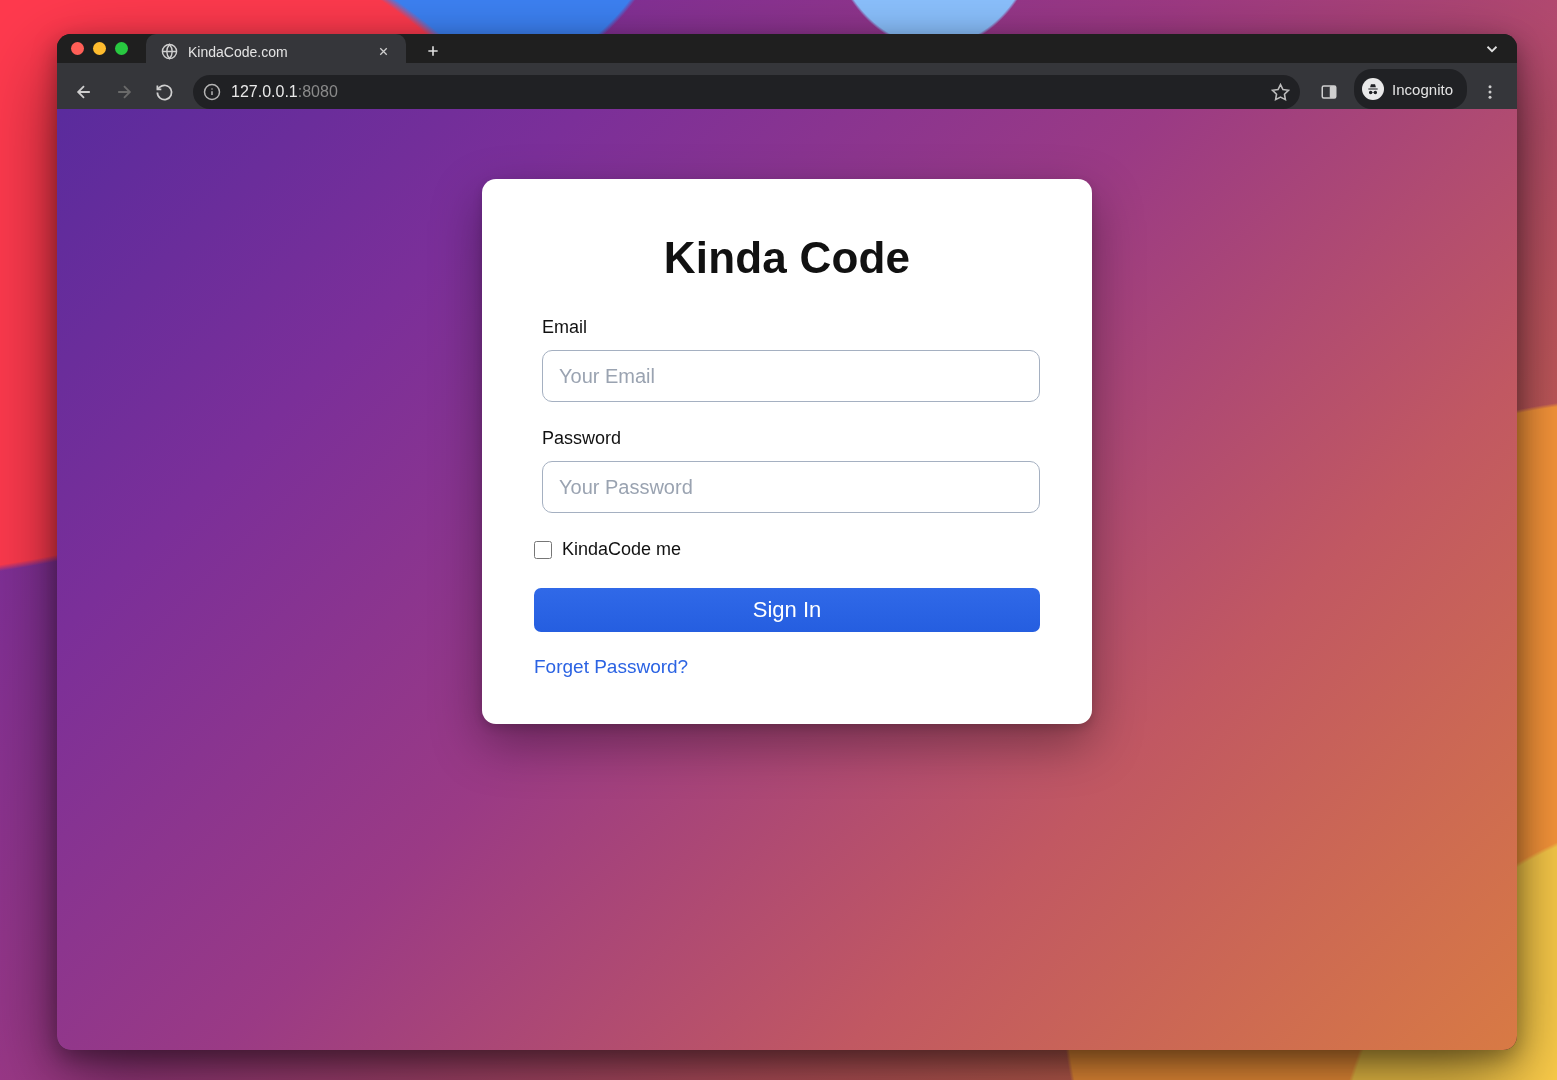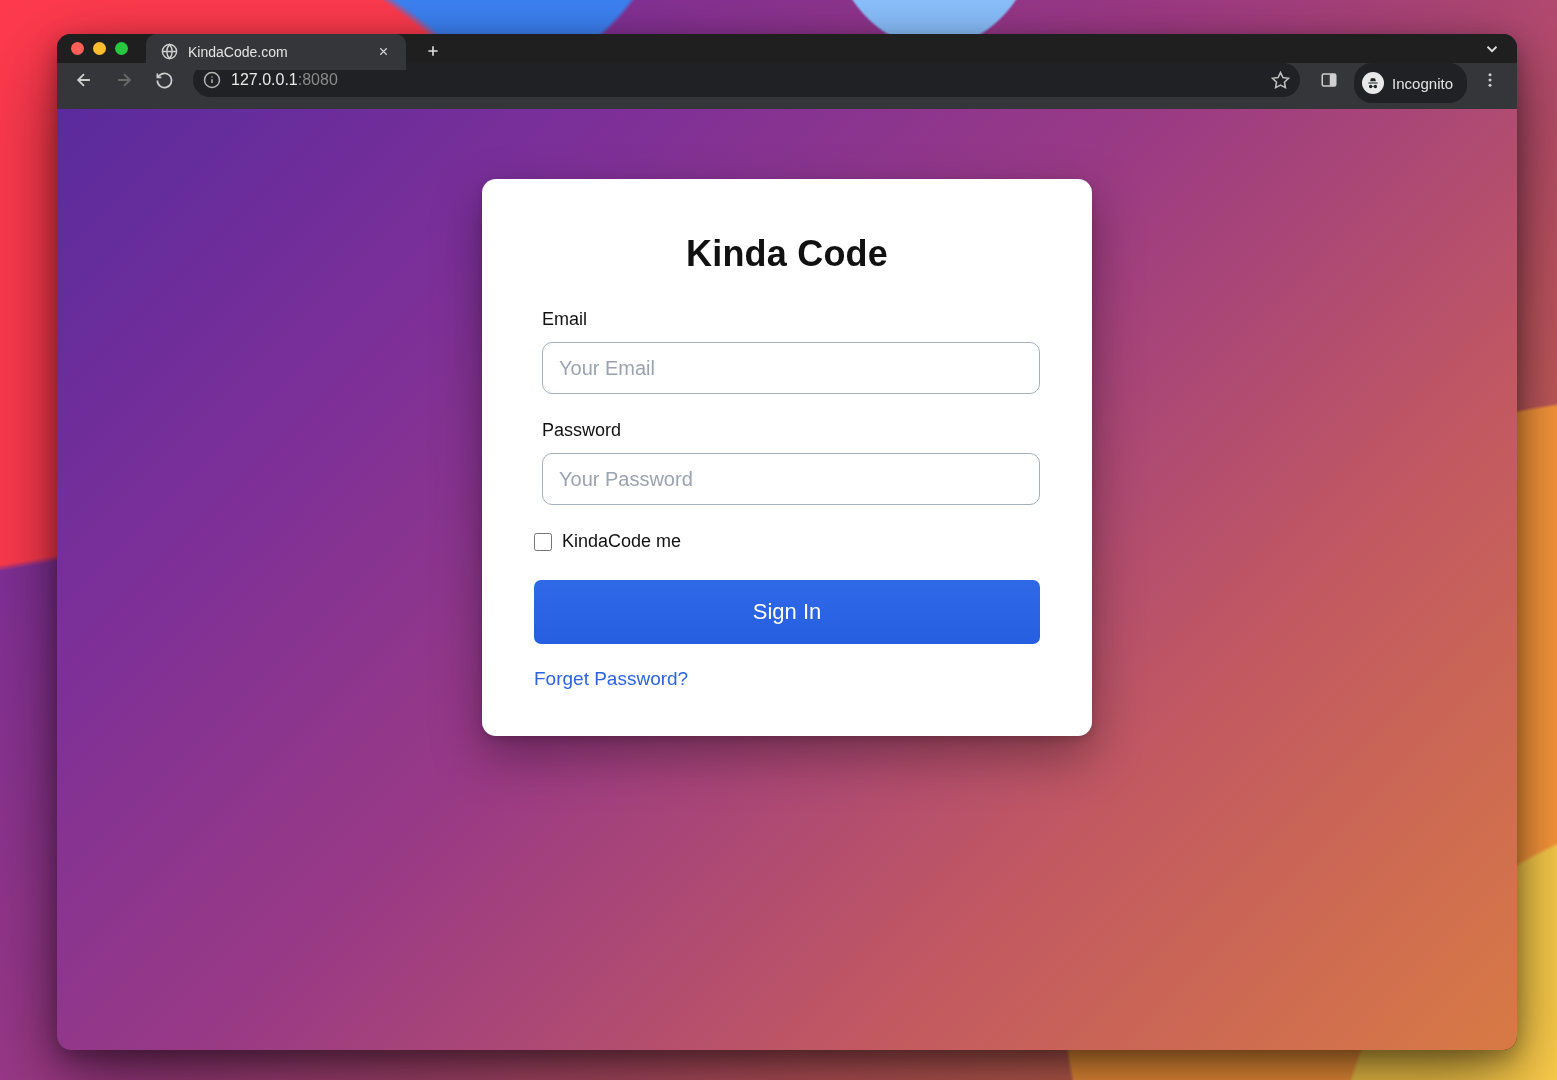--- a/index.html
+++ b/index.html
@@ -92,21 +92,21 @@
     .tabstrip .tabs-dropdown {
       width: 30px; height: 30px; display:flex; align-items:center; justify-content:center;
       color: #e0e0e0; cursor:pointer; border-radius: 6px;
     }
 
     
     .toolbar {
       height: 46px;
       background: #35363a;
       display: flex;
-      align-items: flex-start;
+      align-items: flex-end;
       padding: 0 10px;
       gap: 6px;
     }
     .toolbar .icon-btn {
       width: 34px; height: 34px; display:flex; align-items:center; justify-content:center;
       color: #cfcfcf; cursor:pointer; border-radius: 50%;
     }
     .toolbar .icon-btn.disabled { color: #6a6a6a; cursor: default; }
     .omnibox {
       flex: 1;
@@ -157,21 +157,21 @@
       background: #ffffff;
       width: 610px;
       margin-top: 70px;
       border-radius: 14px;
       box-shadow: 0 20px 50px rgba(0,0,0,0.35), 0 4px 10px rgba(0,0,0,0.15);
       padding: 54px 52px 46px 52px;
     }
 
     .card h1 {
       text-align: center;
-      font-size: 36px;
+      font-size: 44px;
       font-weight: 600;
       color: #111;
       margin-bottom: 34px;
       letter-spacing: 0.2px;
     }
 
     .field { margin-bottom: 26px; margin-left: 8px; }
     .field-label {
       display: block;
       font-size: 18px;
@@ -196,21 +196,21 @@
       margin: 22px 0 28px 0;
       font-size: 18px; color:#111;
     }
     .remember-row input[type=checkbox] {
       width: 18px; height: 18px;
       accent-color: #2563eb;
     }
 
     .signin-btn {
       width: 100%;
-      height: 64px;
+      height: 44px;
       border: none;
       border-radius: 7px;
       background: #2b63e3;
       background: linear-gradient(#3069e8, #255ee0);
       color: #fff;
       font-size: 22px;
       font-weight: 500;
       cursor: pointer;
     }
 

